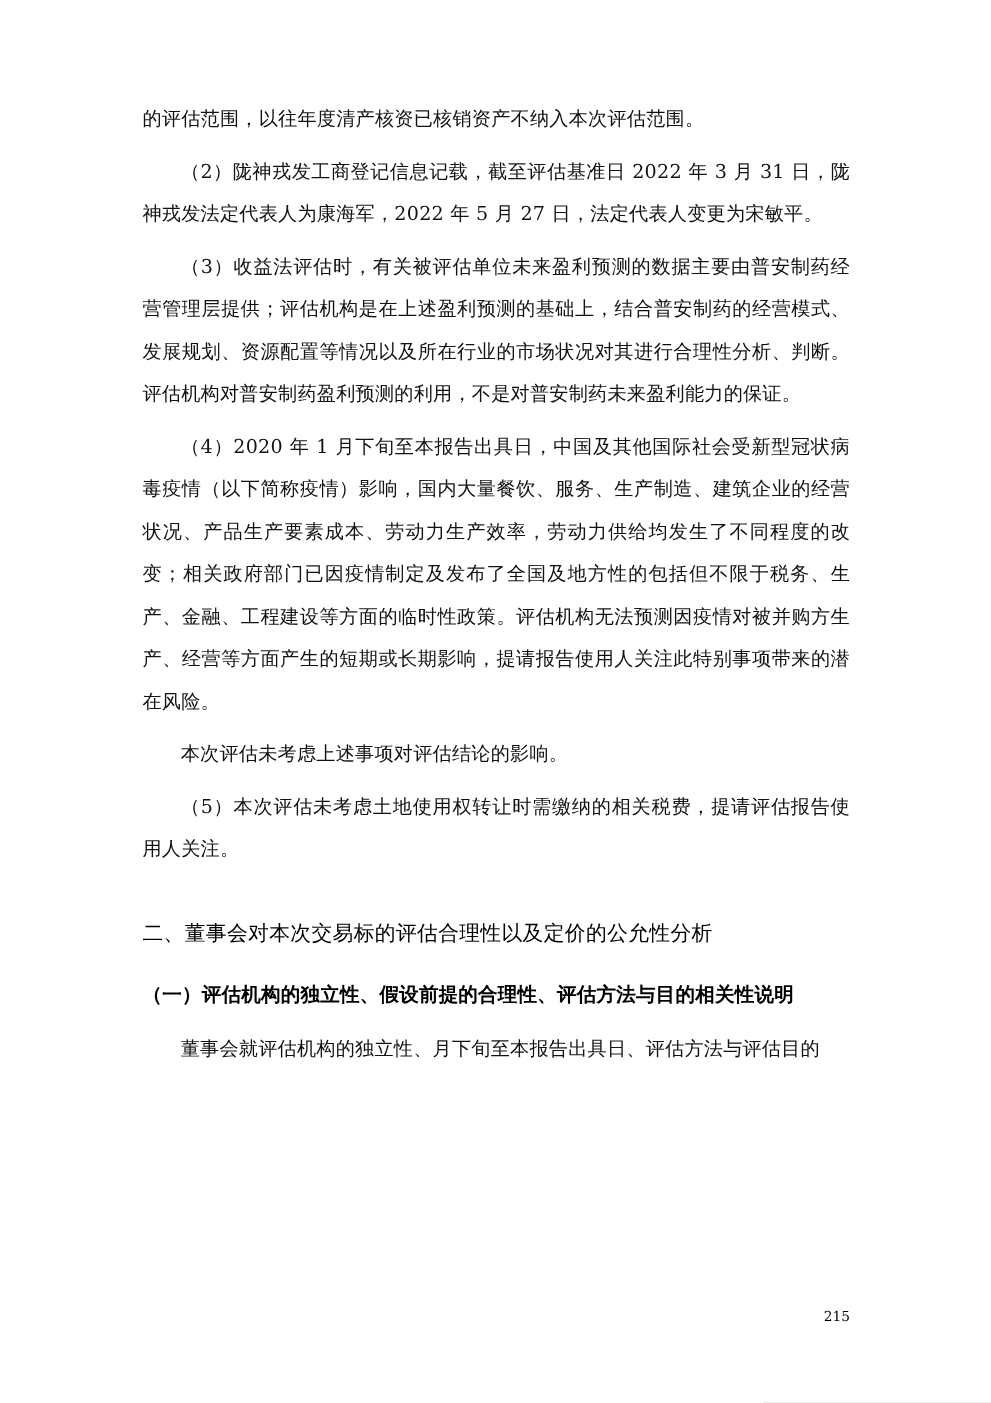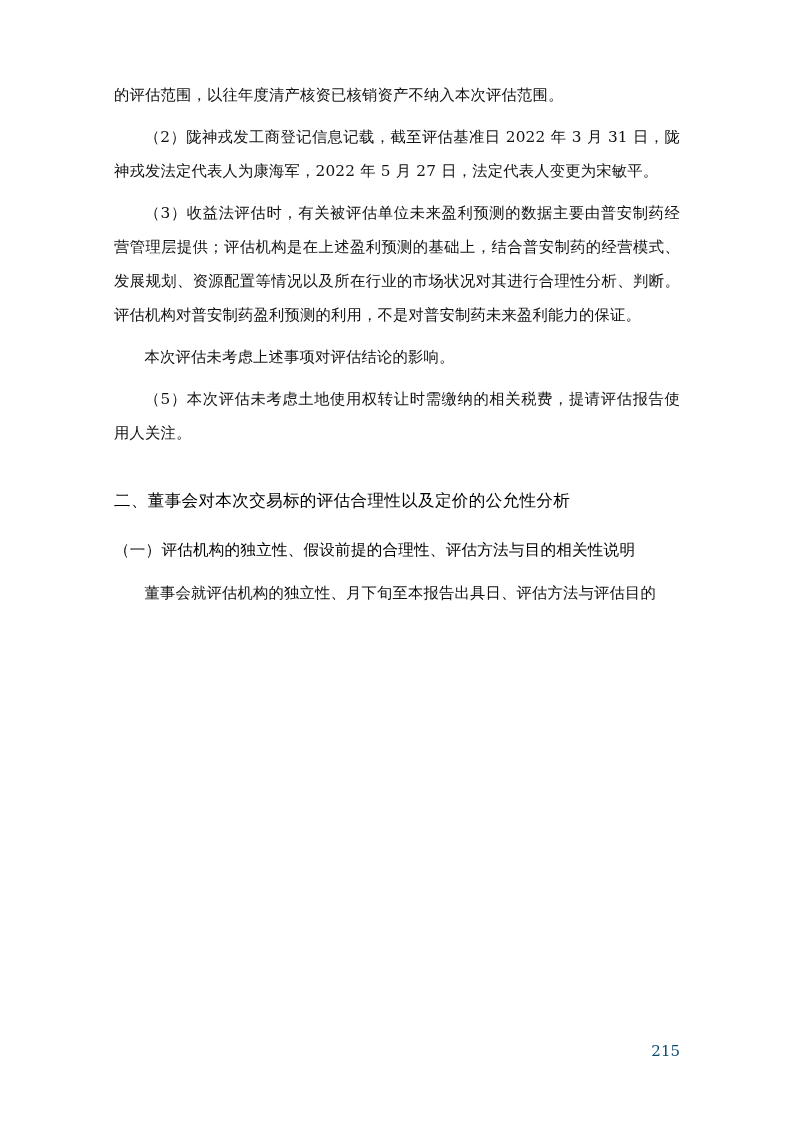--- a/index.html
+++ b/index.html
@@ -47,46 +47,47 @@
     line-height: 34px;
     font-weight: normal;
     color: #000000;
     letter-spacing: 0.3px;
     font-family: "DejaVu Sans", "Liberation Sans", sans-serif;
   }
   h3.subheading {
     margin: 14px 0 4px 0;
     font-size: 15.6px;
     line-height: 36px;
-    font-weight: normal;
+    font-weight: bold;
     color: #000000;
     letter-spacing: 0.2px;
     font-family: "DejaVu Sans", "Liberation Sans", sans-serif;
   }
   .page-number {
     position: absolute;
     right: 113px;
     bottom: 62px;
-    font-size: 15px;
-    color: #0c4a6e;
+    font-size: 11px;
+    color: #000000;
     font-family: "DejaVu Serif", "Liberation Serif", serif;
   }
 </style>
 </head>
 <body>
 
 <div class="page">
   <div class="content">
 
     <p class="para">的评估范围，以往年度清产核资已核销资产不纳入本次评估范围。</p>
 
     <p class="para indent gap">（2）陇神戎发工商登记信息记载，截至评估基准日 2022 年 3 月 31 日，陇神戎发法定代表人为康海军，2022 年 5 月 27 日，法定代表人变更为宋敏平。</p>
 
     <p class="para indent gap">（3）收益法评估时，有关被评估单位未来盈利预测的数据主要由普安制药经营管理层提供；评估机构是在上述盈利预测的基础上，结合普安制药的经营模式、发展规划、资源配置等情况以及所在行业的市场状况对其进行合理性分析、判断。评估机构对普安制药盈利预测的利用，不是对普安制药未来盈利能力的保证。</p>
 
+    <p class="para indent gap">（4）2020 年 1 月下旬至本报告出具日，中国及其他国际社会受新型冠状病毒疫情（以下简称疫情）影响，国内大量餐饮、服务、生产制造、建筑企业的经营状况、产品生产要素成本、劳动力生产效率，劳动力供给均发生了不同程度的改变；相关政府部门已因疫情制定及发布了全国及地方性的包括但不限于税务、生产、金融、工程建设等方面的临时性政策。评估机构无法预测因疫情对被并购方生产、经营等方面产生的短期或长期影响，提请报告使用人关注此特别事项带来的潜在风险。</p>
 
     <p class="para indent gap">本次评估未考虑上述事项对评估结论的影响。</p>
 
     <p class="para indent gap">（5）本次评估未考虑土地使用权转让时需缴纳的相关税费，提请评估报告使用人关注。</p>
 
     <h2 class="heading">二、董事会对本次交易标的评估合理性以及定价的公允性分析</h2>
 
     <h3 class="subheading">（一）评估机构的独立性、假设前提的合理性、评估方法与目的相关性说明</h3>
 
 

